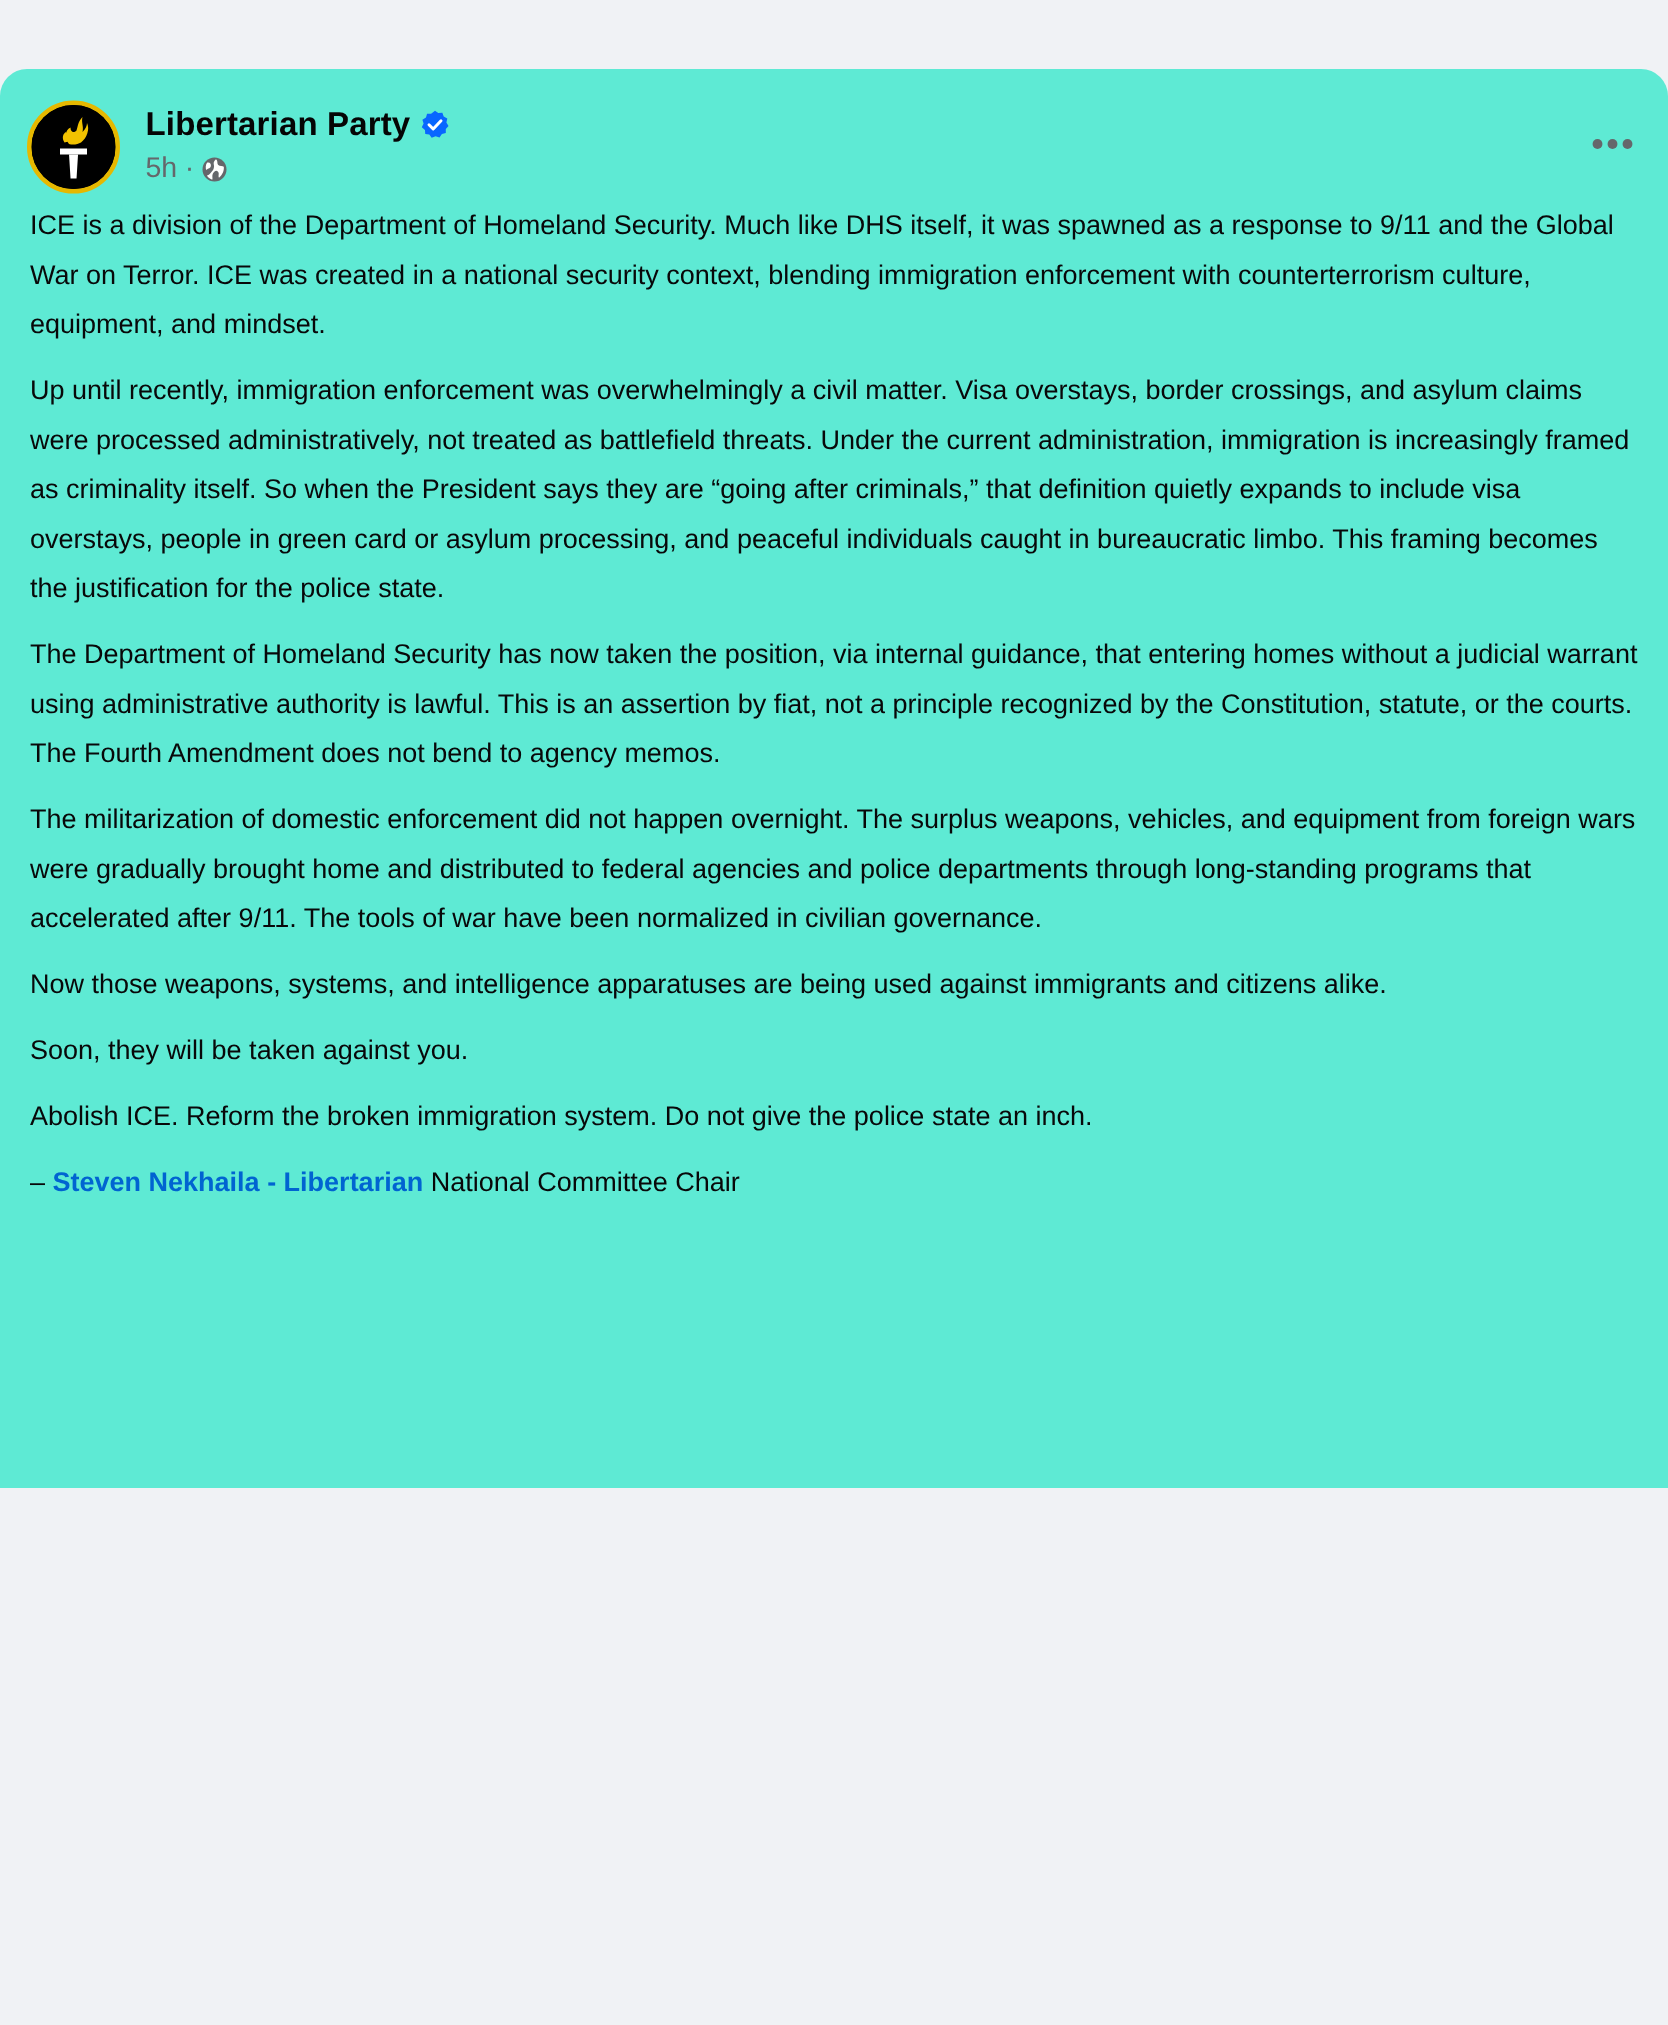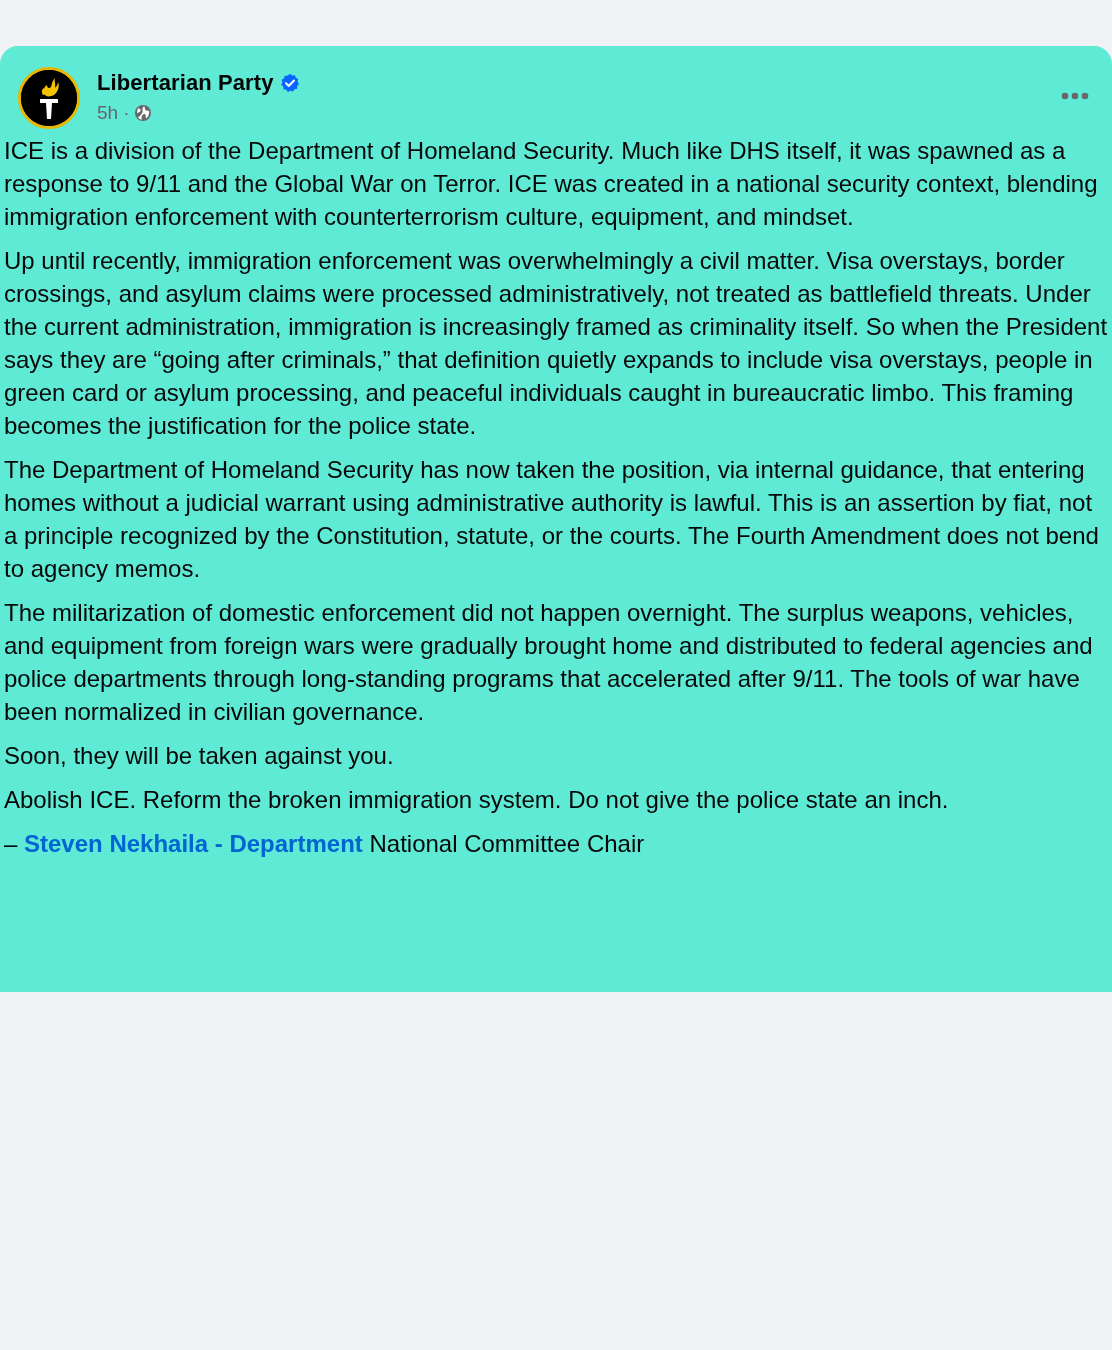--- a/index.html
+++ b/index.html
@@ -83,23 +83,23 @@
       right: 20px;
       top: 38px;
       width: 34px;
       height: 24px;
       display: flex;
       align-items: center;
       justify-content: center;
       cursor: pointer;
     }
     .post-body {
-      padding: 0 4px;
+      padding: 0 20px;
       color: #080809;
-      font-size: 24px;
+      font-size: 18px;
       line-height: 33px;
     }
     .post-body p {
       margin: 0 0 11px 0;
     }
     .signature-link {
       color: #0064d1;
       font-weight: bold;
       text-decoration: none;
       cursor: pointer;
@@ -153,18 +153,19 @@
         <circle cx="25" cy="4" r="3.3" fill="#65676b"></circle>
       </svg>
     </div>
   </div>
 
   <div class="post-body">
     <p>ICE is a division of the Department of Homeland Security. Much like DHS itself, it was spawned as a response to 9/11 and the Global War on Terror. ICE was created in a national security context, blending immigration enforcement with counterterrorism culture, equipment, and mindset.</p>
     <p>Up until recently, immigration enforcement was overwhelmingly a civil matter. Visa overstays, border crossings, and asylum claims were processed administratively, not treated as battlefield threats. Under the current administration, immigration is increasingly framed as criminality itself. So when the President says they are “going after criminals,” that definition quietly expands to include visa overstays, people in green card or asylum processing, and peaceful individuals caught in bureaucratic limbo. This framing becomes the justification for the police state.</p>
     <p>The Department of Homeland Security has now taken the position, via internal guidance, that entering homes without a judicial warrant using administrative authority is lawful. This is an assertion by fiat, not a principle recognized by the Constitution, statute, or the courts. The Fourth Amendment does not bend to agency memos.</p>
     <p>The militarization of domestic enforcement did not happen overnight. The surplus weapons, vehicles, and equipment from foreign wars were gradually brought home and distributed to federal agencies and police departments through long-standing programs that accelerated after 9/11. The tools of war have been normalized in civilian governance.</p>
+    <p>Now those weapons, systems, and intelligence apparatuses are being used against immigrants and citizens alike.</p>
     <p>Soon, they will be taken against you.</p>
     <p>Abolish ICE. Reform the broken immigration system. Do not give the police state an inch.</p>
-    <p><span>– </span><a class="signature-link">Steven Nekhaila - Department</a><span> National Committee Chair</span></p>
+    <p><span>– </span><a class="signature-link">Steven Nekhaila - Libertarian</a><span> National Committee Chair</span></p>
   </div>
 
 </div>
 
 </body></html>

